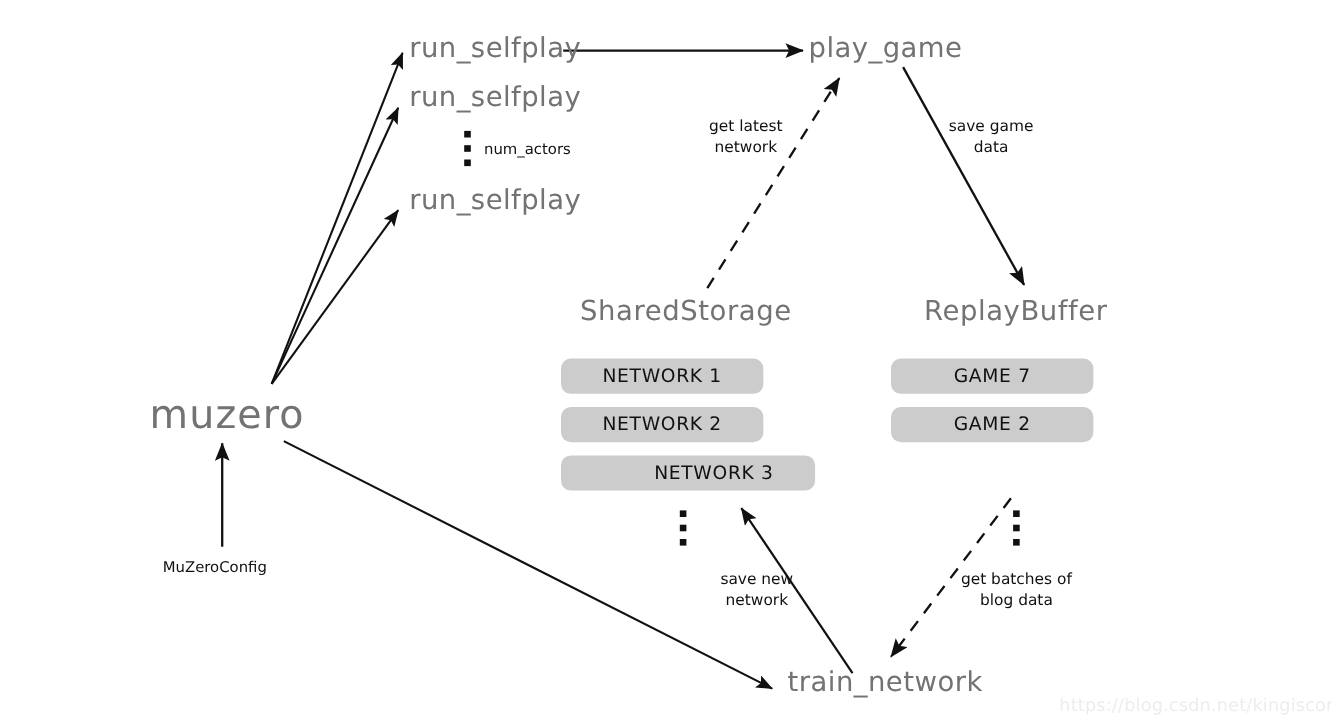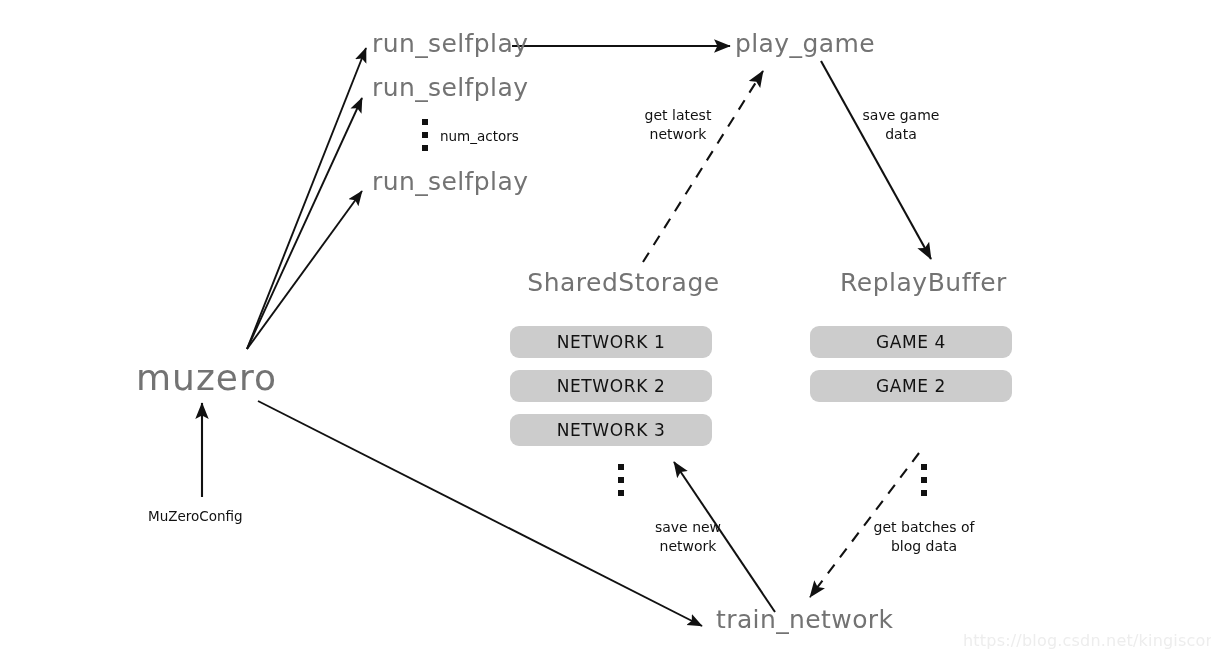--- a/index.html
+++ b/index.html
@@ -50,21 +50,21 @@
     white-space:nowrap;
   }
   .tiny-label{
     position:absolute;
     font-size:13.5px;
     color:#111111;
     white-space:nowrap;
   }
   .chip{
     position:absolute;
-    width:202px;
+    width:184px;
     height:32px;
     background:#cccccc;
     border-radius:9px;
     display:flex;
     align-items:center;
     justify-content:center;
     font-size:17px;
     color:#111111;
     letter-spacing:0.6px;
   }
@@ -139,31 +139,31 @@
   <div class="node-label proc" style="left:735px; top:31px;">play_game</div>
 
   <div class="tiny-label" style="left:148px; top:508px;">MuZeroConfig</div>
 
   <div class="node-label proc" style="left:716px; top:607px;">train_network</div>
 
   <div class="node-label store-title" style="left:510px; top:270px; width:227px;">SharedStorage</div>
 
   <div class="chip" style="left:510px; top:326px;">NETWORK 1</div>
   <div class="chip" style="left:510px; top:370px;">NETWORK 2</div>
-  <div class="chip" style="left:510px; top:414px;">NETWORK 3</div>
+  <div class="chip" style="left:510px; top:414px;padding-left:47px;">NETWORK 3</div>
 
   <div class="vdots" style="left:618px; top:464px;">
     <i></i>
       <i></i>
       <i></i>
   </div>
 
   <div class="node-label store-title" style="left:810px; top:270px; width:227px;">ReplayBuffer</div>
 
-  <div class="chip" style="left:810px; top:326px;">GAME 4</div>
+  <div class="chip" style="left:810px; top:326px;">GAME 7</div>
   <div class="chip" style="left:810px; top:370px;">GAME 2</div>
 
   <div class="vdots" style="left:921px; top:464px;">
     <i></i>
       <i></i>
       <i></i>
   </div>
 
   <div class="small-label" style="left:620px; top:106px; width:116px;">
     <div>get latest</div>

